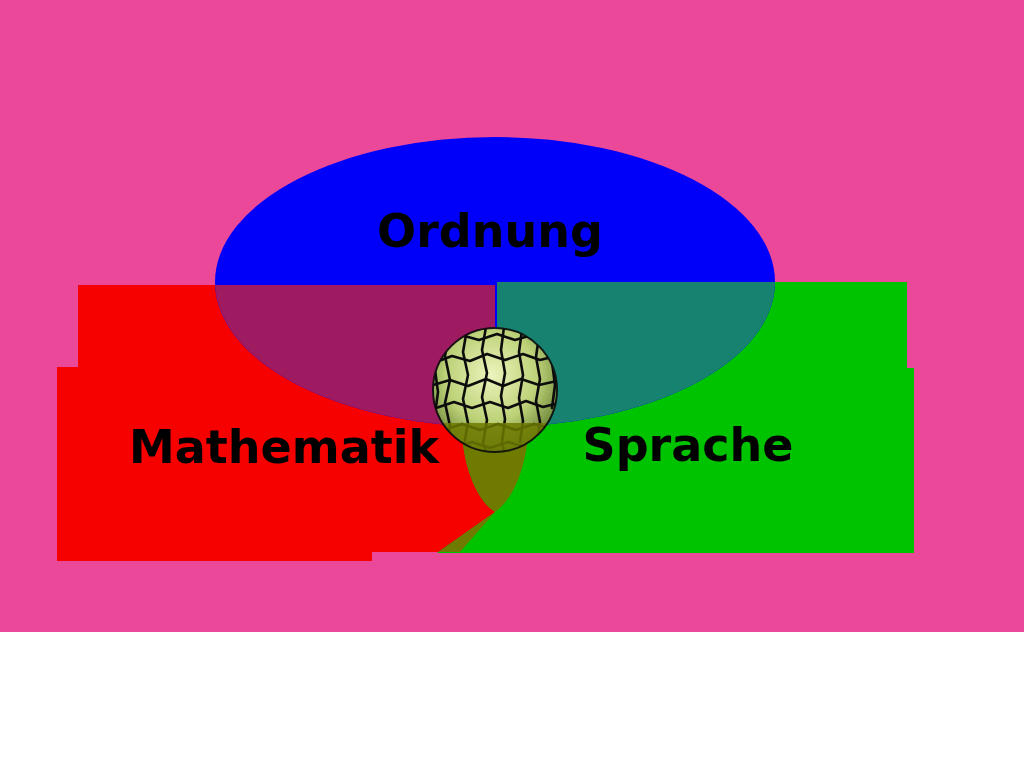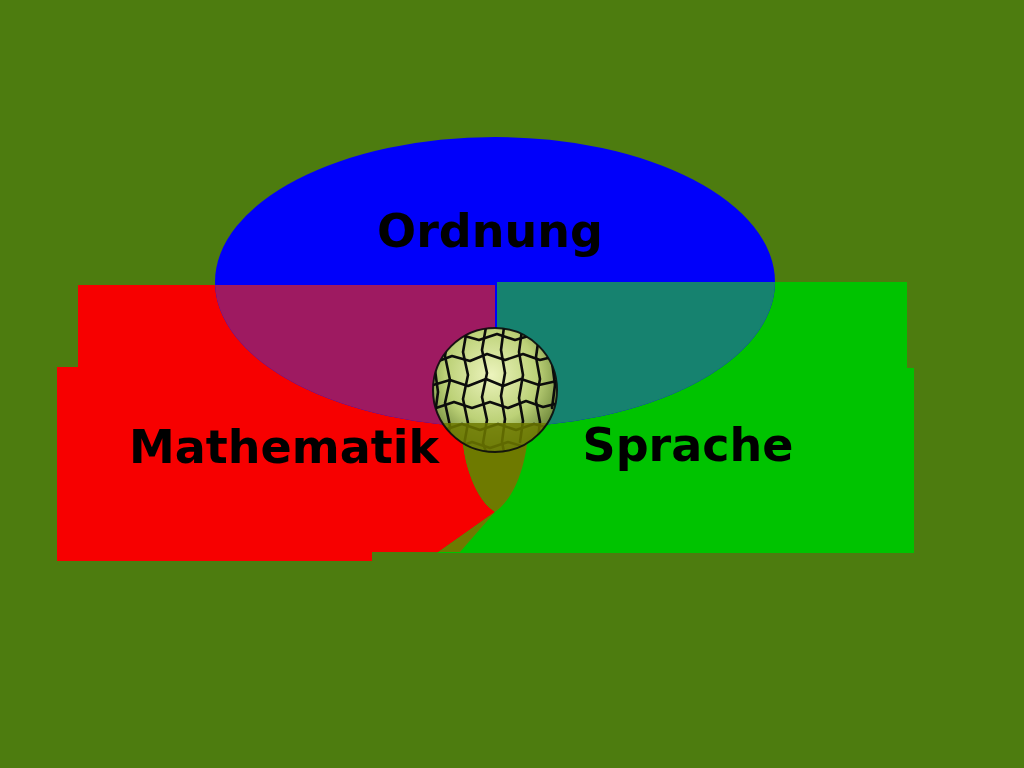--- a/index.html
+++ b/index.html
@@ -2,23 +2,23 @@
 <html><head>
 <meta charset="utf-8">
 <style>
   html, body {
     margin: 0;
     padding: 0;
     background: #ffffff;
   }
   .stage {
     width: 1024px;
-    height: 768px;
+    height: 632px;
     position: relative;
-    background: #4d7c0f;
+    background: #ec4899;
     overflow: hidden;
   }
   svg { display: block; }
   .label {
     font-family: "DejaVu Sans", "Liberation Sans", sans-serif;
     font-weight: 700;
     font-size: 46px;
   }
 </style>
 </head>

